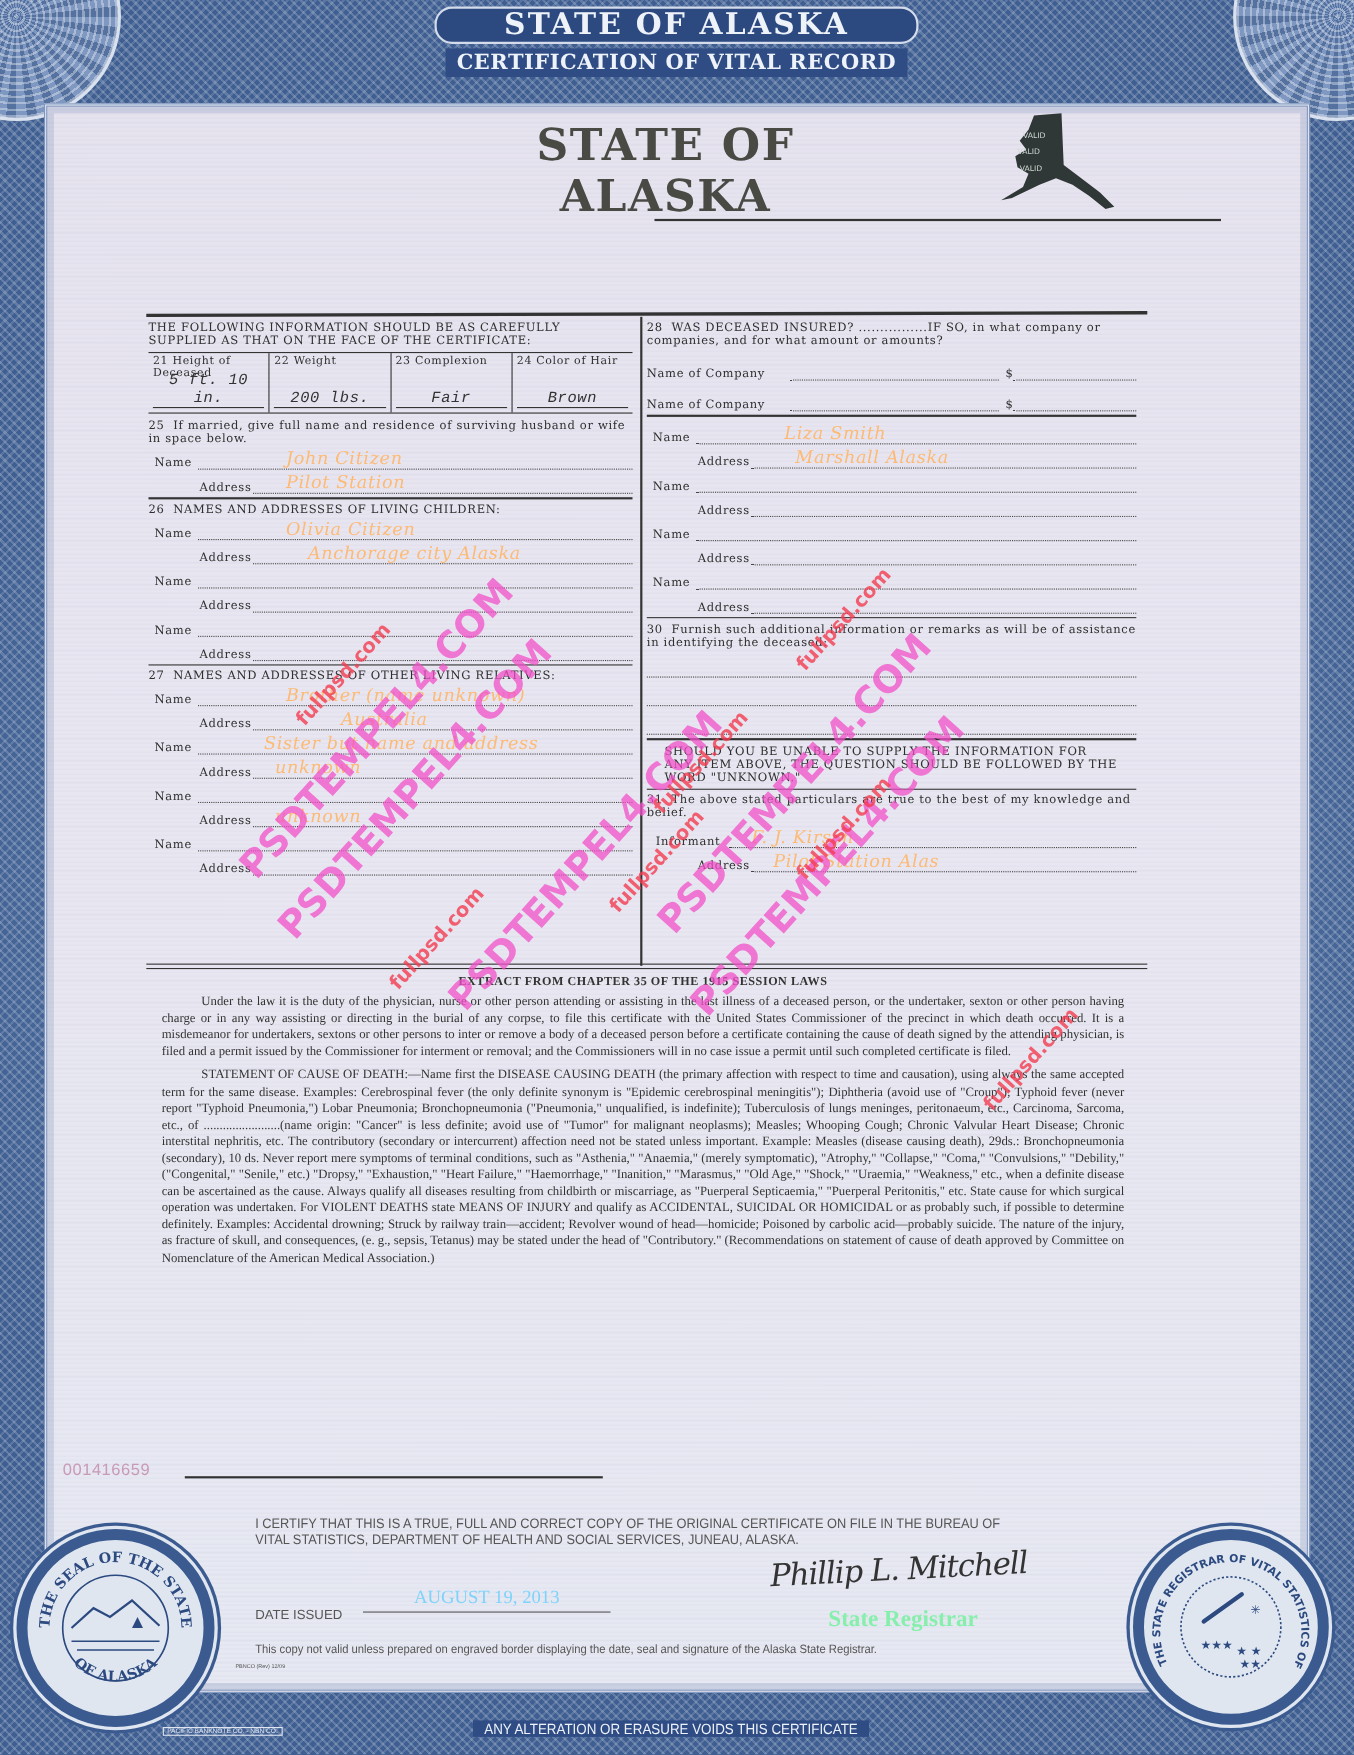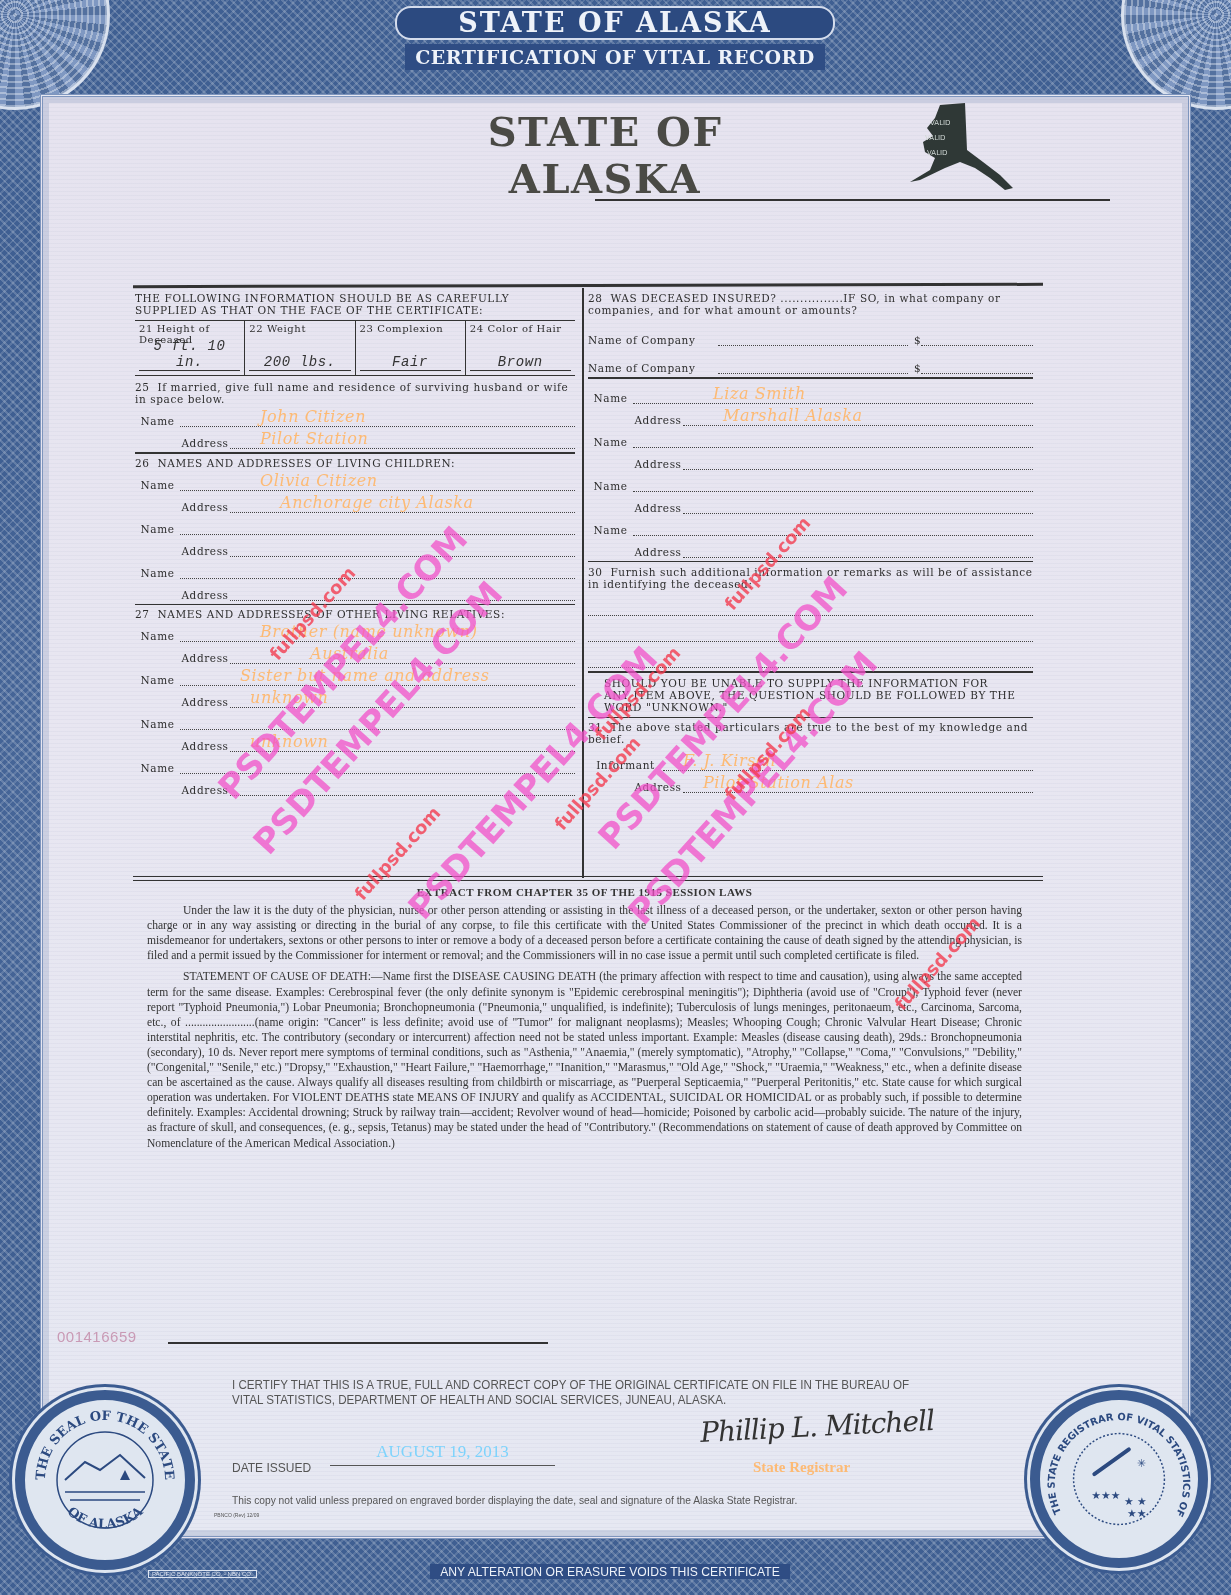--- a/index.html
+++ b/index.html
@@ -77,21 +77,21 @@
   .extract p { text-indent: 36px; margin-bottom: 6px; }
   .double-rule { position: absolute; left: 133px; top: 876px; width: 910px; height: 5px; border-top: 1.5px solid #333; border-bottom: 1.5px solid #333; }
 
   
   .serial { position: absolute; left: 57px; top: 1328px; font-family: "Liberation Sans", sans-serif; font-size: 15px; color: #c99ab5; letter-spacing: 0.5px; }
   .serial-line { position: absolute; left: 168px; top: 1342px; width: 380px; height: 1.5px; background: #333; }
   .certify { position: absolute; left: 232px; top: 1378px; width: 760px; font-family: "Liberation Sans", sans-serif; font-size: 12.5px; color: #555; line-height: 15px; transform: scaleX(0.93); transform-origin: left; }
   .date-label { position: absolute; left: 232px; top: 1461px; font-family: "Liberation Sans", sans-serif; font-size: 12px; color: #555; }
   .date-value { position: absolute; left: 330px; top: 1442px; width: 225px; border-bottom: 1px solid #555; text-align: center; font-family: "Liberation Serif", serif; font-size: 17px; color: #7dd3fc; padding-bottom: 3px; }
   .signature { position: absolute; left: 700px; top: 1410px; font-family: "DejaVu Serif", serif; font-style: italic; font-size: 28px; color: #333; letter-spacing: -1px; transform: rotate(-3deg); }
-  .registrar { position: absolute; left: 753px; top: 1459px; font-family: "Liberation Serif", serif; font-weight: bold; font-size: 15px; color: #fdba74; }
+  .registrar { position: absolute; left: 753px; top: 1459px; font-family: "Liberation Serif", serif; font-weight: bold; font-size: 21px; color: #86efac; }
   .validity { position: absolute; left: 232px; top: 1494px; font-family: "Liberation Sans", sans-serif; font-size: 11px; color: #555; transform: scaleX(0.93); transform-origin: left; }
   .pbnco { position: absolute; left: 214px; top: 1512px; font-family: "Liberation Sans", sans-serif; font-size: 5px; color: #555; }
   .banner-bottom { position: absolute; left: 410px; top: 1564px; width: 400px; text-align: center; font-family: "Liberation Sans", sans-serif; font-size: 13.5px; color: #eef2f9; background: #2f4d84; transform: scaleX(0.9); }
   .maker { position: absolute; left: 148px; top: 1570px; font-family: "Liberation Sans", sans-serif; font-size: 6px; color: #dfe6f2; border: 1px solid #dfe6f2; padding: 0 3px; }
 
   .seal { position: absolute; border-radius: 50%; background: #dfe6f0; border: 10px solid #3b5b90; box-shadow: 0 0 0 3px #dfe6f0, 0 0 0 6px #3b5b90; }
   .seal-left { left: 15px; top: 1390px; width: 180px; height: 180px; }
   .seal-right { left: 1030px; top: 1390px; width: 178px; height: 178px; }
 
   

